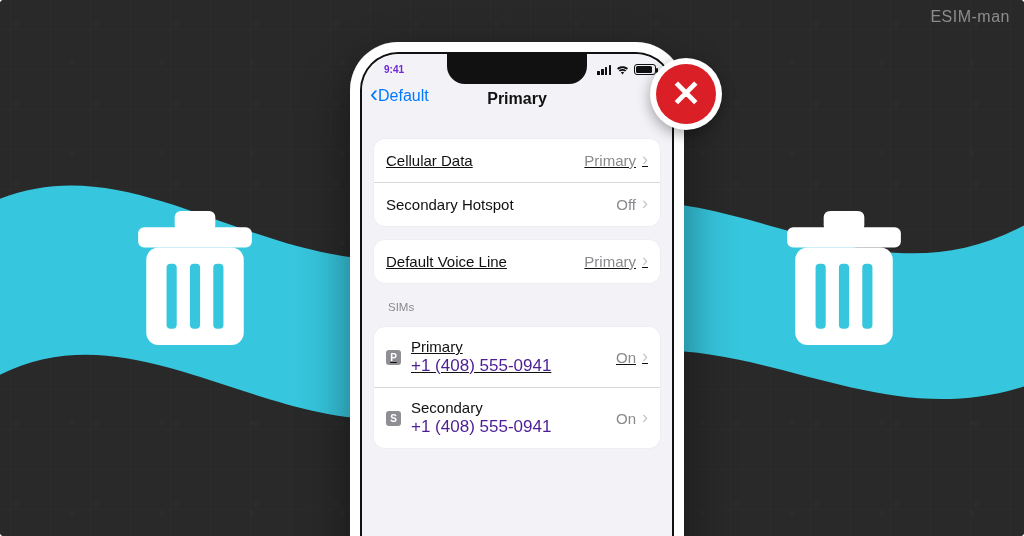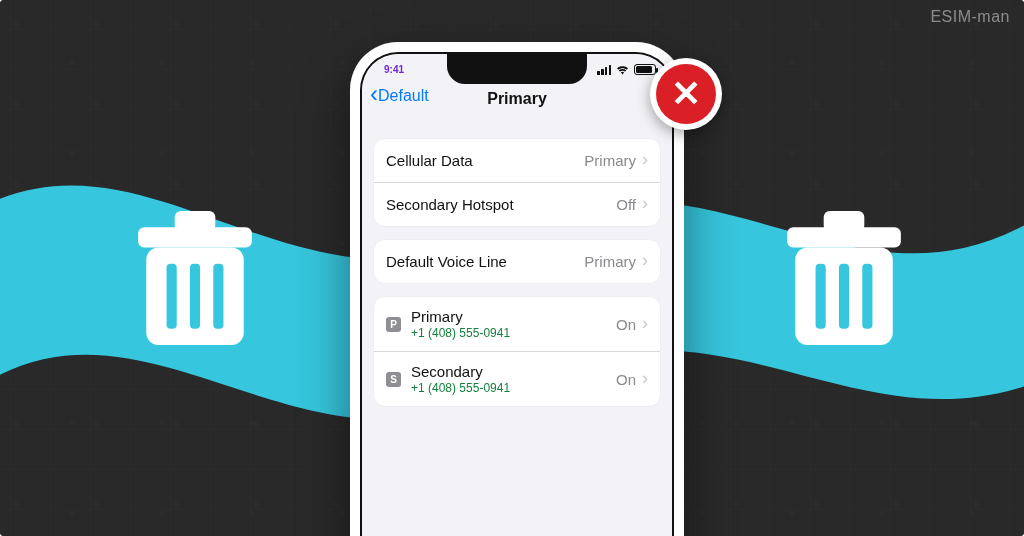--- a/index.html
+++ b/index.html
@@ -104,39 +104,39 @@
     box-shadow: 0 0 0 0.5px rgba(0,0,0,0.04);
   }
   .row {
     display: flex; align-items: center; justify-content: space-between;
     padding: 11px 12px;
     min-height: 42px;
     font-size: 15px;
     color: #111;
     border-top: 0.6px solid rgba(60,60,67,0.2);
   }
-  .row:first-child { border-top: none; }
+  .row:first-child { border-top: none; text-decoration: underline; }
   .row .left { display: flex; align-items: center; gap: 8px; }
   .row .val { color: #8a8a8e; display: flex; align-items: center; gap: 6px; }
   .chev-right { color: #c7c7cc; font-size: 18px; transform: translateY(-1px); }
   .note {
     font-size: 11.5px; color: #8a8a8e; line-height: 1.35;
     padding: 6px 14px 0 14px;
   }
   .section-label {
     font-size: 11.5px; color: #8a8a8e; text-transform: none;
     padding: 18px 14px 0 14px;
   }
   .sim-badge {
     display: inline-flex; align-items: center; justify-content: center;
     width: 15px; height: 15px; border-radius: 3px;
     background: #8e8e93; color: #fff; font-size: 10px; font-weight: 700;
     margin-right: 2px;
   }
-  .sim-sub { color: #15803d; font-size: 12px; margin-top: 1px; }
+  .sim-sub { color: #4c1d95; font-size: 17px; margin-top: 1px; }
   .row .stack { display: flex; flex-direction: column; }
   .link-row { color: #007aff; font-size: 15px; padding: 11px 12px; }
   
   .batt-shell {
     width: 22px; height: 11px; border: 1.2px solid #111; border-radius: 3px;
     position: relative; display: inline-block;
   }
   .batt-shell::after {
     content: ""; position: absolute; right: -3px; top: 3px; width: 2px; height: 5px;
     background: #111; border-radius: 1px;
@@ -240,20 +240,21 @@
         <div class="group">
           <div class="row">
             <span class="left">Default Voice Line</span>
             <span class="val">
               <span>Primary</span>
               <span class="chev-right">›</span>
             </span>
           </div>
         </div>
 
+        <div class="section-label">SIMs</div>
         <div class="group">
           <div class="row">
             <span class="left">
               <span class="sim-badge">P</span>
               <span class="stack">
                 <span>Primary</span>
                 <span class="sim-sub">+1 (408) 555-0941</span>
               </span>
             </span>
             <span class="val">

